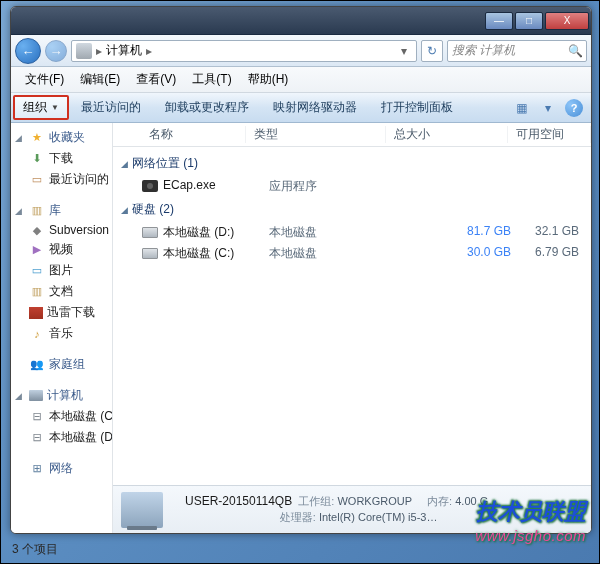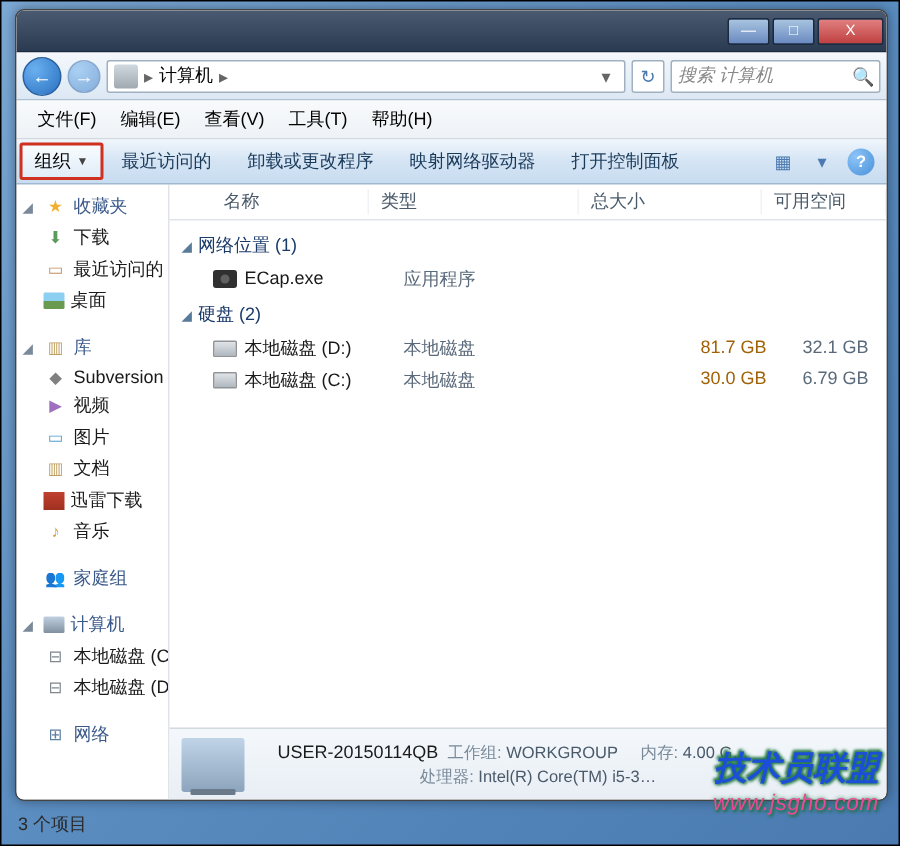--- a/index.html
+++ b/index.html
@@ -61,21 +61,21 @@
 .ch-type { width: 140px; }
 .ch-total { width: 122px; }
 .ch-free { flex: 1; }
 .file-list { flex: 1; padding: 4px 0; font-size: 12px; }
 .grp-header { display: flex; align-items: center; gap: 4px; padding: 4px 8px; color: #1a3a6a; cursor: pointer; }
 .grp-tri { font-size: 9px; color: #5a7a9a; }
 .row { display: flex; align-items: flex-start; padding: 2px 0 2px 28px; cursor: pointer; }
 .row-icon { width: 18px; height: 16px; margin-right: 4px; display: flex; align-items: center; justify-content: center; }
 .row-name { width: 106px; color: #1a1a1a; }
 .row-type { width: 140px; color: #5a6a7a; }
-.row-total { width: 122px; color: #a16207; text-align: right; padding-right: 20px; }
+.row-total { width: 122px; color: #3b82f6; text-align: right; padding-right: 20px; }
 .row-free { color: #5a6a7a; text-align: right; padding-right: 12px; flex: 1; }
 .cam-icon { background: #303030; width: 16px; height: 12px; border-radius: 2px; position: relative; }
 .cam-icon::before { content: ''; position: absolute; top: 3px; left: 5px; width: 6px; height: 6px; border-radius: 50%; background: #606060; }
 .drive-icon { width: 16px; height: 11px; background: linear-gradient(to bottom, #e0e4e8 0%, #b0b8c0 100%); border-radius: 1px; border: 1px solid #909498; }
 .details-pane { height: 48px; border-top: 1px solid #d0d8e0; background: linear-gradient(to bottom, #f4f8fc, #e8eef4); display: flex; align-items: center; padding: 4px 8px; font-size: 11px; gap: 22px; }
 .dp-icon { width: 42px; height: 36px; background: linear-gradient(to bottom, #c0d4e8 0%, #8ca4bc 100%); border-radius: 2px; position: relative; }
 .dp-icon::after { content: ''; position: absolute; bottom: -2px; left: 6px; right: 6px; height: 4px; background: #6a7a8a; border-radius: 1px; }
 .dp-text { color: #4a5a6a; line-height: 1.4; }
 .dp-name { color: #1a1a1a; font-size: 12px; }
 .dp-lbl { color: #7a8a9a; }
@@ -151,24 +151,20 @@
           <span>收藏夹</span>
         </div>
         <div class="sb-item">
             <span class="ico ico-dl">⬇</span>
             <span>下载</span>
           </div>
         <div class="sb-item">
             <span class="ico ico-recent">▭</span>
             <span>最近访问的</span>
           </div>
-        <div class="sb-item">
-            <span class="ico ico-desk"></span>
-            <span>桌面</span>
-          </div>
       </div>
       <div class="sb-section">
         <div class="sb-header">
           <span class="sb-tri">◢</span>
           <span class="ico ico-lib">▥</span>
           <span>库</span>
         </div>
         <div class="sb-item">
             <span class="ico ico-svn">◆</span>
             <span>Subversion</span>

